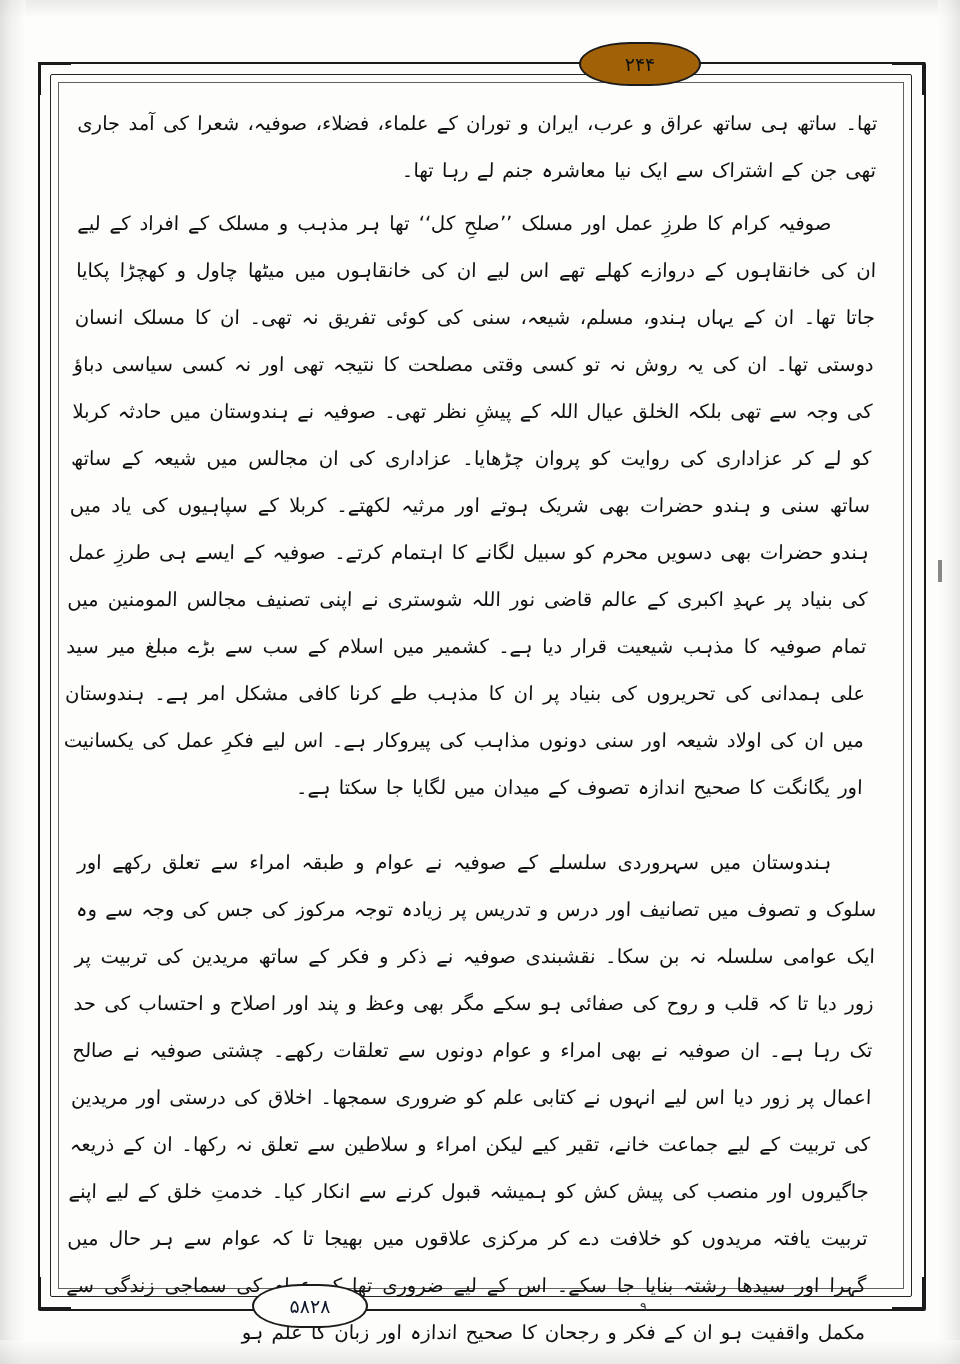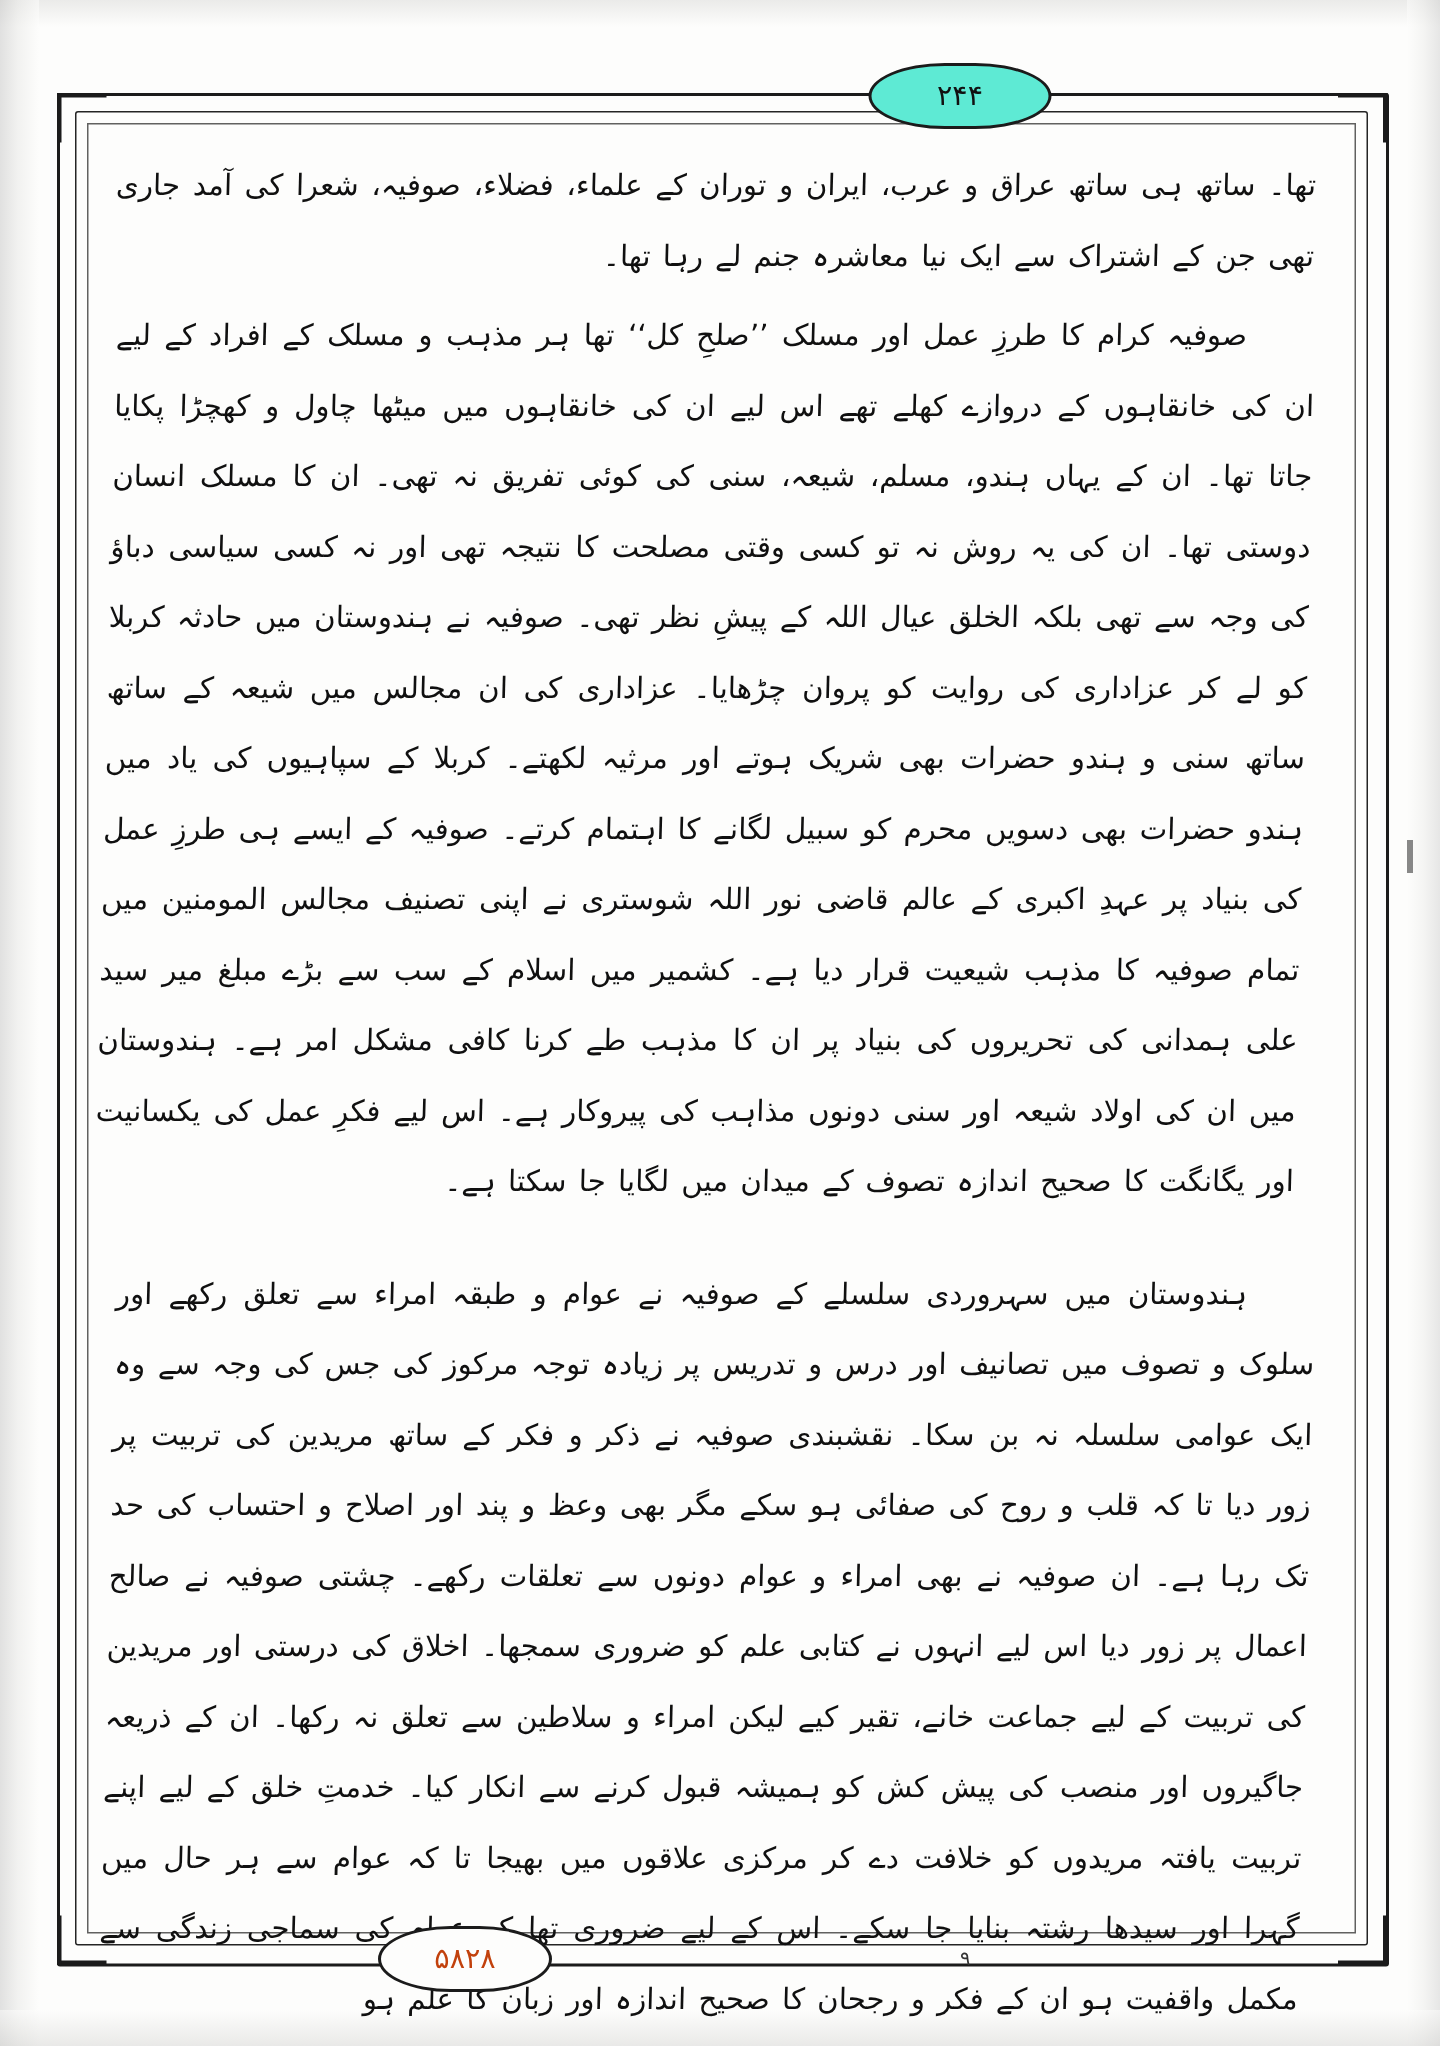--- a/index.html
+++ b/index.html
@@ -77,21 +77,21 @@
   }
 
   
   .page-num-top {
     position: absolute;
     left: 50%;
     transform: translateX(-50%) translateX(160px);
     top: 42px;
     width: 118px;
     height: 40px;
-    background: #5eead4;
+    background: #a16207;
     border: 2px solid #1b1b1b;
     border-radius: 50% / 60%;
     display: flex;
     align-items: center;
     justify-content: center;
     z-index: 5;
   }
   .page-num-top span {
     font-size: 19px;
     letter-spacing: 1px;
@@ -109,21 +109,21 @@
     border: 2px solid #1b1b1b;
     border-radius: 50% / 60%;
     display: flex;
     align-items: center;
     justify-content: center;
     z-index: 5;
   }
   .page-num-bottom span {
     font-size: 19px;
     letter-spacing: 1px;
-    color: #c2410c;
+    color: #0f172a;
     font-family: "DejaVu Sans", sans-serif;
   }
 
   
   .corner {
     position: absolute;
     width: 30px;
     height: 30px;
     border-color: #1b1b1b;
     border-style: solid;

